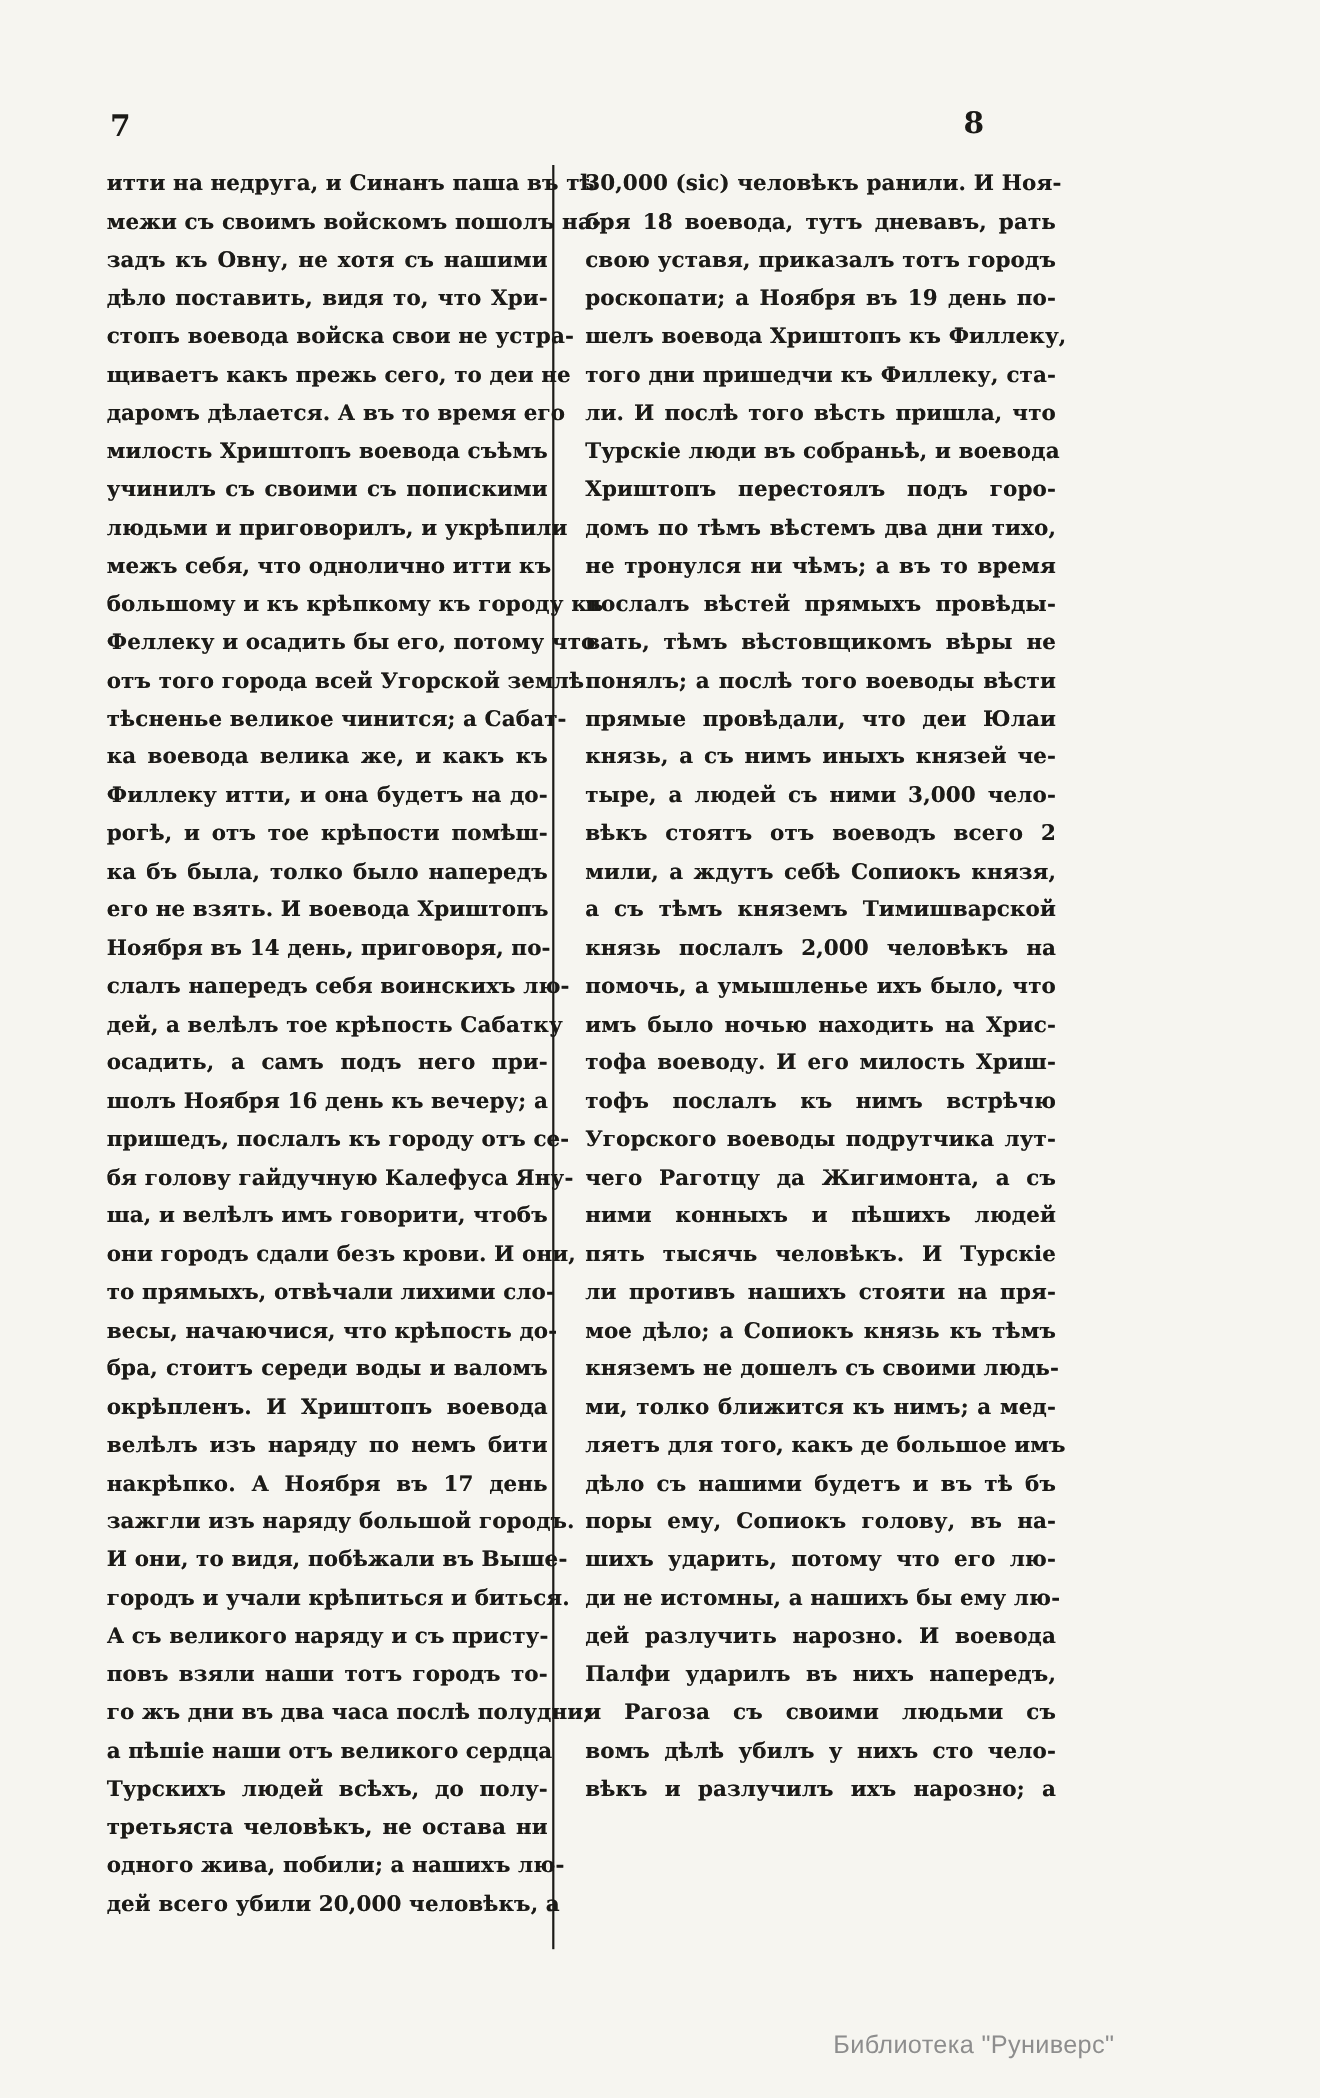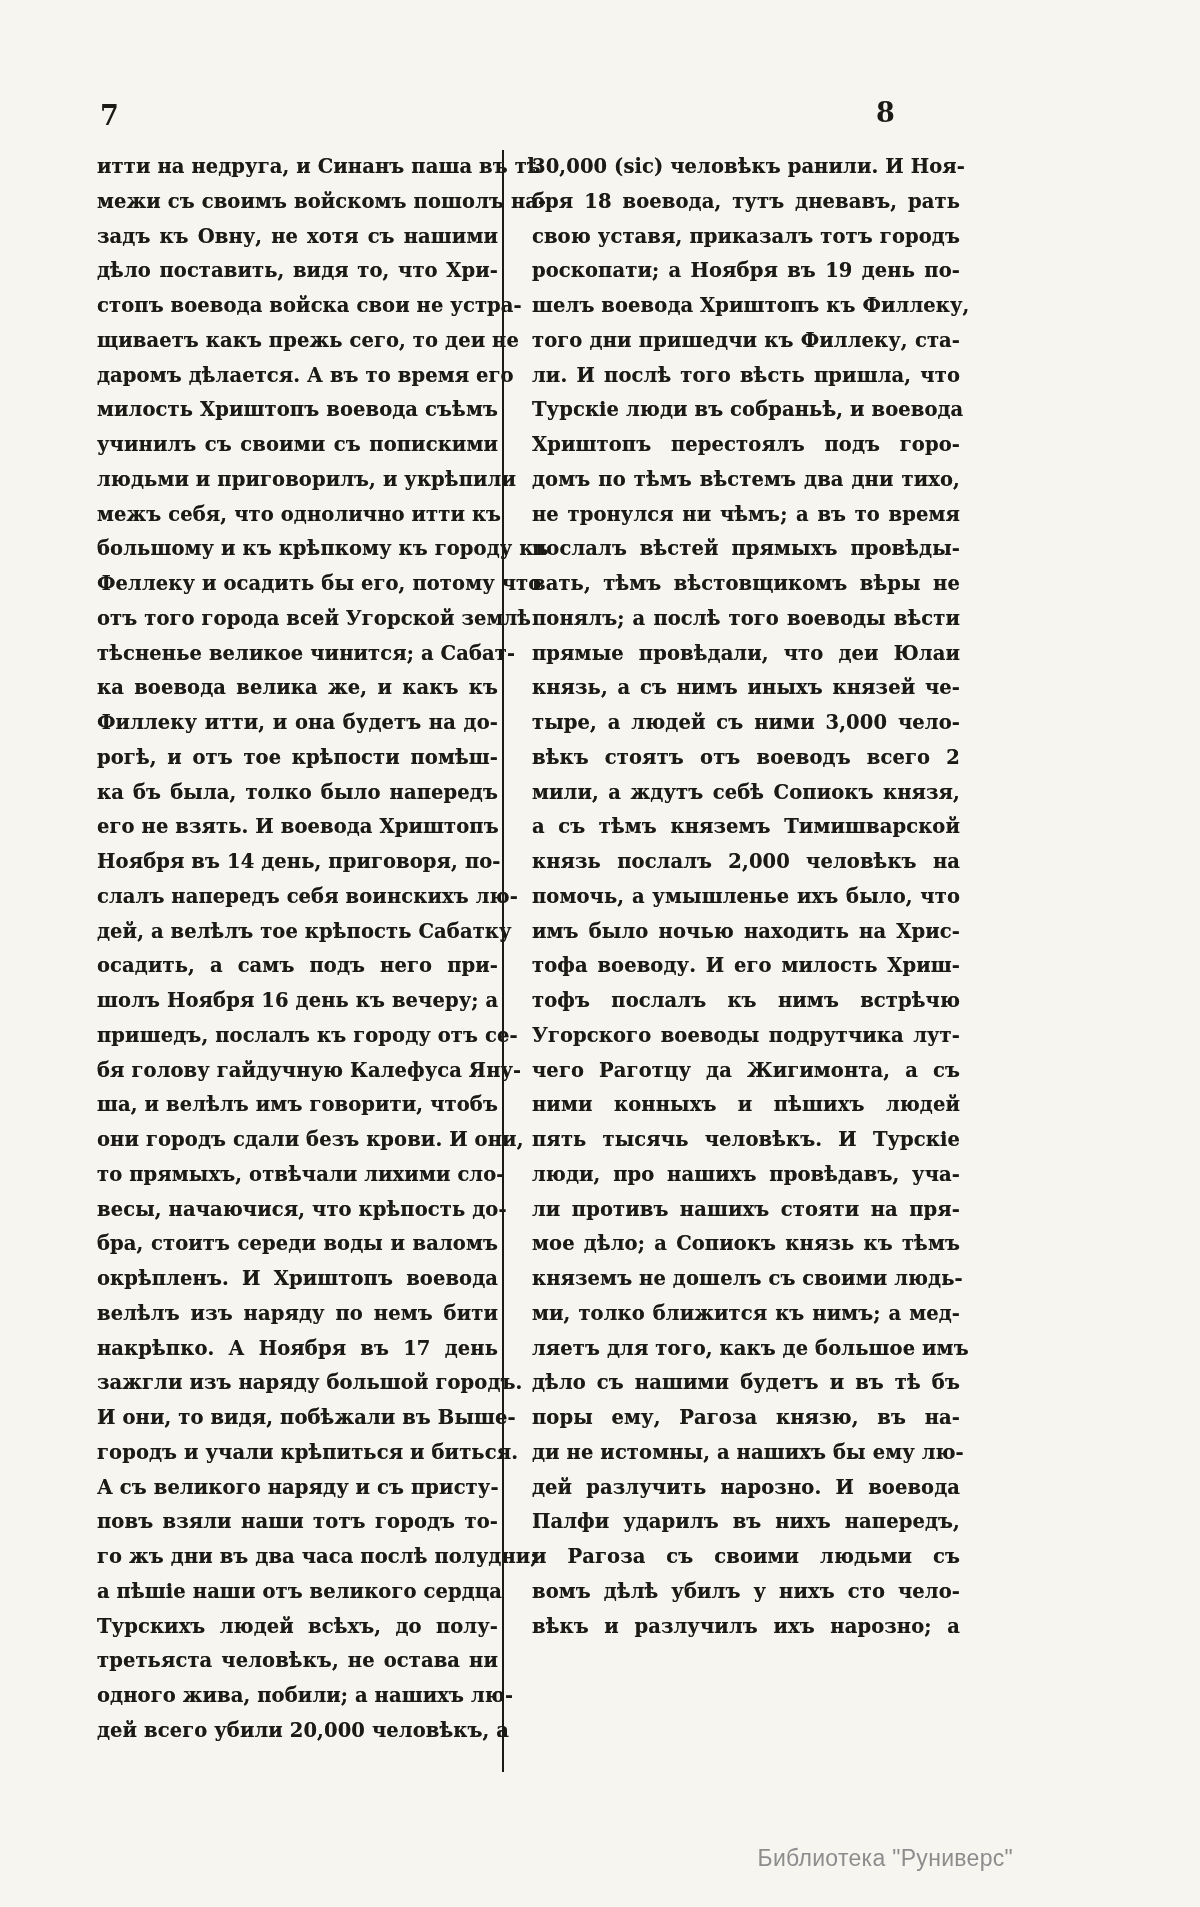--- a/index.html
+++ b/index.html
@@ -145,28 +145,28 @@
       <div class="line">а съ тѣмъ княземъ Тимишварской</div>
       <div class="line">князь послалъ 2,000 человѣкъ на</div>
       <div class="line">помочь, а умышленье ихъ было, что</div>
       <div class="line">имъ было ночью находить на Хрис-</div>
       <div class="line">тофа воеводу. И его милость Хриш-</div>
       <div class="line">тофъ послалъ къ нимъ встрѣчю</div>
       <div class="line">Угорского воеводы подрутчика лут-</div>
       <div class="line">чего Раготцу да Жигимонта, а съ</div>
       <div class="line">ними конныхъ и пѣшихъ людей</div>
       <div class="line">пять тысячь человѣкъ. И Турскіе</div>
-      <div class="line">люди, про нашихъ провѣдавъ, уча-</div>
       <div class="line">ли противъ нашихъ стояти на пря-</div>
       <div class="line">мое дѣло; а Сопиокъ князь къ тѣмъ</div>
       <div class="line">княземъ не дошелъ съ своими людь-</div>
       <div class="line">ми, толко ближится къ нимъ; а мед-</div>
       <div class="line">ляетъ для того, какъ де большое имъ</div>
       <div class="line">дѣло съ нашими будетъ и въ тѣ бъ</div>
-      <div class="line">поры ему, Рагоза князю, въ на-</div>
+      <div class="line">поры ему, Сопиокъ голову, въ на-</div>
+      <div class="line">шихъ ударить, потому что его лю-</div>
       <div class="line">ди не истомны, а нашихъ бы ему лю-</div>
       <div class="line">дей разлучить нарозно. И воевода</div>
       <div class="line">Палфи ударилъ въ нихъ напередъ,</div>
       <div class="line">и Рагоза съ своими людьми съ</div>
       <div class="line">вомъ дѣлѣ убилъ у нихъ сто чело-</div>
       <div class="line">вѣкъ и разлучилъ ихъ нарозно; а</div>
     </div>
 
   <div class="watermark">Библиотека "Руниверс"</div>
 

